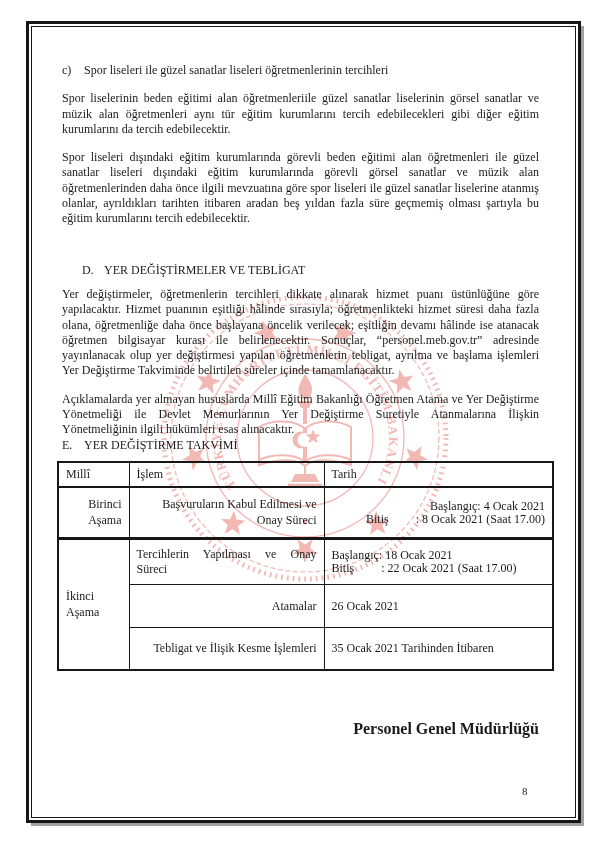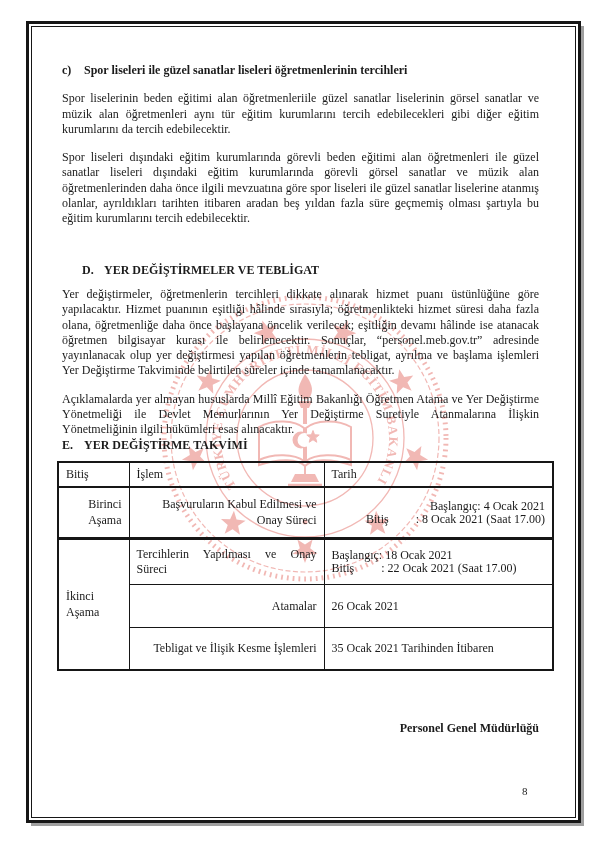--- a/index.html
+++ b/index.html
@@ -22,21 +22,21 @@
     position:absolute;left:155px;top:288px;width:300px;height:300px;
     z-index:0;opacity:.85;
   }
   .watermark svg{display:block;width:100%;height:100%;}
   .wm-ring-text{font-family:"Liberation Serif",serif;font-size:13px;letter-spacing:1px;font-weight:bold;}
   
   .content{
     position:absolute;left:62px;top:63px;width:477px;z-index:2;
     font-size:12px;line-height:15.3px;
   }
-  .heading{font-weight:bold;margin:0;}
+  .heading{font-weight:normal;margin:0;}
   .heading .hnum{display:inline-block;min-width:22px;}
   .h-c{margin-bottom:13px;}
   .h-d{margin-bottom:9px;margin-left:20px;}
   .h-e{margin-bottom:8px;}
   .para{margin:0;text-align:justify;}
   .p-gap-a{margin-bottom:13px;}
   .p-gap-b{margin-bottom:36px;}
   .p-gap-c{margin-bottom:13px;}
   .p-gap-d{margin-bottom:0;}
   
@@ -56,21 +56,21 @@
   td.cell-islem{text-align:justify;}
   td.cell-islem-plain{text-align:right;}
   td.cell-tarih{white-space:pre-wrap;line-height:13px;}
   td.cell-stage{vertical-align:middle;}
   .row-h1 td{height:52px;text-align:right;}
   .row-h2 td{height:46px;}
   .row-h3 td{height:43px;}
   .row-h4 td{height:42px;}
   
   .signature{
-    margin-top:50px;text-align:right;font-weight:bold;font-size:12px;
+    margin-top:50px;text-align:right;font-weight:bold;font-size:16px;
   }
   .page-number{
     position:absolute;left:522px;top:785px;z-index:2;font-size:11px;
   }
 </style>
 </head>
 <body>
 
 <div class="watermark" style="color: rgb(239, 172, 168);">
   <svg viewBox="0 0 300 300" xmlns="http://www.w3.org/2000/svg">
@@ -140,21 +140,21 @@
   <p class="heading h-e"><span class="hnum">E.</span><span>YER DEĞİŞTİRME TAKVİMİ</span></p>
 
   <table class="schedule">
     <colgroup>
         <col style="width:71px">
         <col style="width:195px">
         <col style="width:229px">
       </colgroup>
     <tbody>
       <tr>
-        <th>Bitiş</th>
+        <th>Millî</th>
         <th>İşlem</th>
         <th>Tarih</th>
       </tr>
       <tr class="stage1-row row-h1">
         <td class="cell-stage">Birinci Aşama</td>
         <td class="cell-islem">Başvuruların Kabul Edilmesi ve Onay Süreci</td>
         <td class="cell-tarih">Başlangıç: 4 Ocak 2021
 Bitiş         : 8 Ocak 2021 (Saat 17.00)</td>
       </tr>
       <tr class="row-h2">

